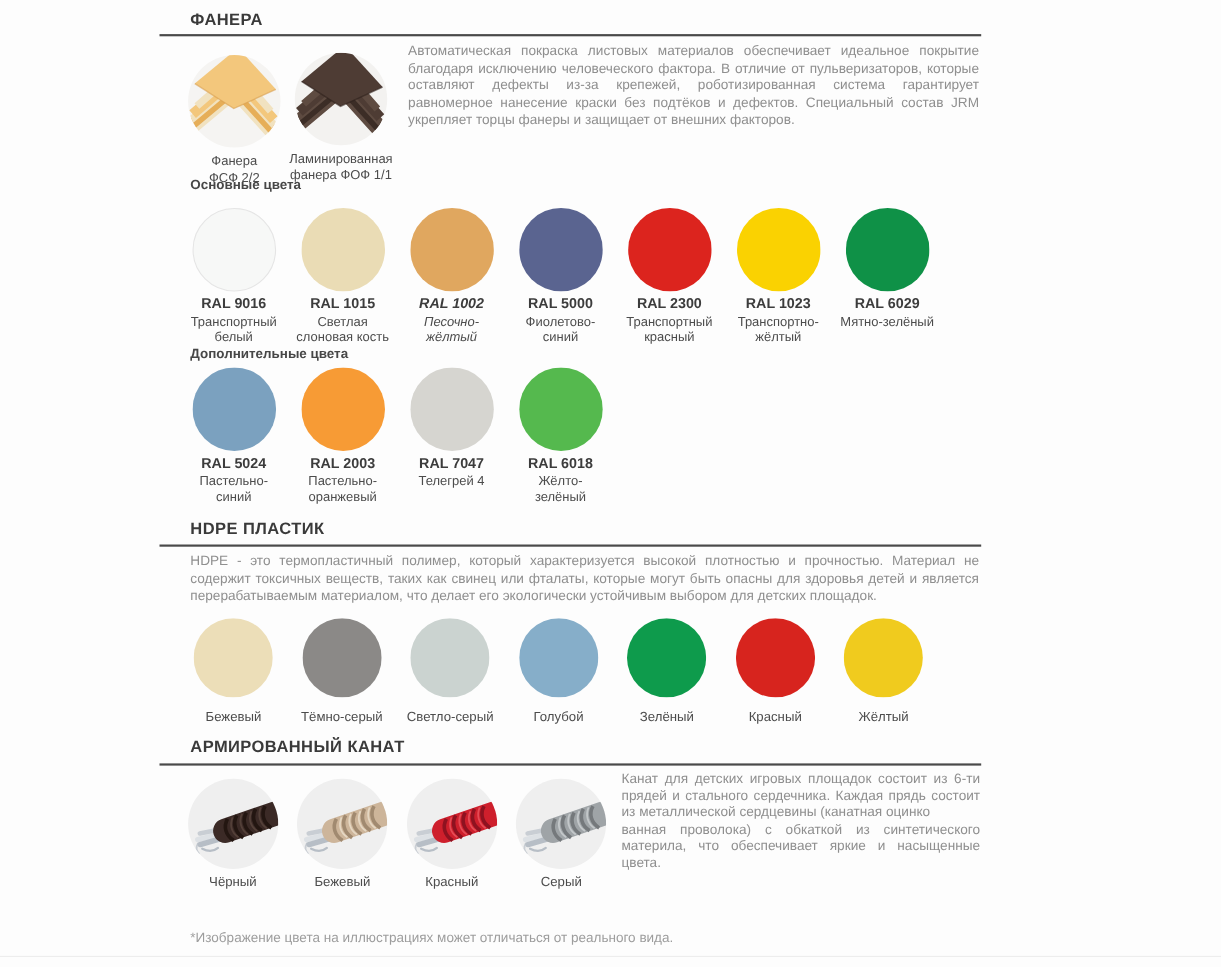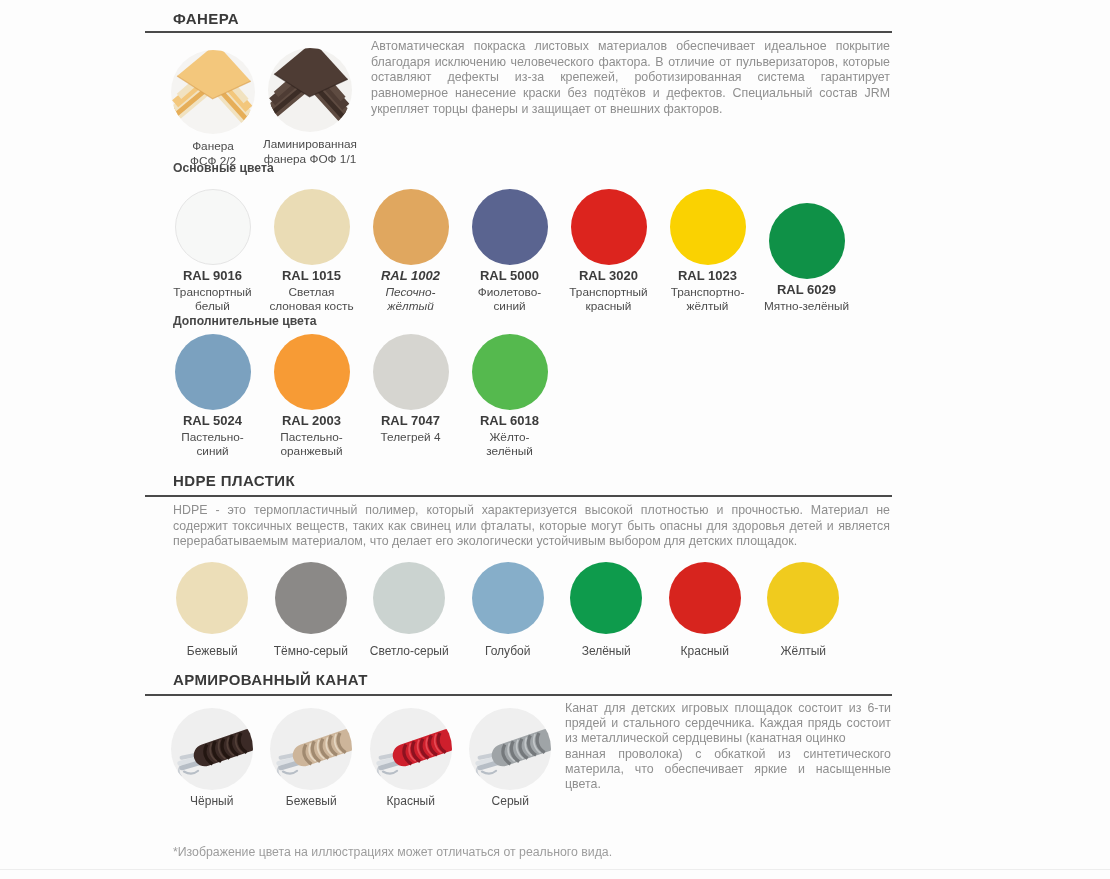--- a/index.html
+++ b/index.html
@@ -105,31 +105,31 @@
 жёлтый</div>
   </div>
   <div class="cell" style="width:99px;">
     <div class="swatch sw76" style="background-color: rgb(90, 100, 144);"></div>
     <div class="ral">RAL 5000</div>
     <div class="cname">Фиолетово-
 синий</div>
   </div>
   <div class="cell" style="width:99px;">
     <div class="swatch sw76" style="background-color: rgb(220, 36, 30);"></div>
-    <div class="ral">RAL 3020</div>
+    <div class="ral">RAL 2300</div>
     <div class="cname">Транспортный
 красный</div>
   </div>
   <div class="cell" style="width:99px;">
     <div class="swatch sw76" style="background-color: rgb(250, 210, 1);"></div>
     <div class="ral">RAL 1023</div>
     <div class="cname">Транспортно-
 жёлтый</div>
   </div>
-  <div class="cell" style="width:99px;justify-content:flex-end;">
+  <div class="cell" style="width:99px;">
     <div class="swatch sw76" style="background-color: rgb(15, 145, 71);"></div>
     <div class="ral">RAL 6029</div>
     <div class="cname">Мятно-зелёный</div>
   </div>
 </div>
 
 <div class="abs mini-label" style="left:173px;top:314px;">Дополнительные цвета</div>
 <div class="abs row" style="left:163px;top:334px;">
   <div class="cell" style="width:99px;">
     <div class="swatch sw76" style="background-color: rgb(123, 161, 191);"></div>

